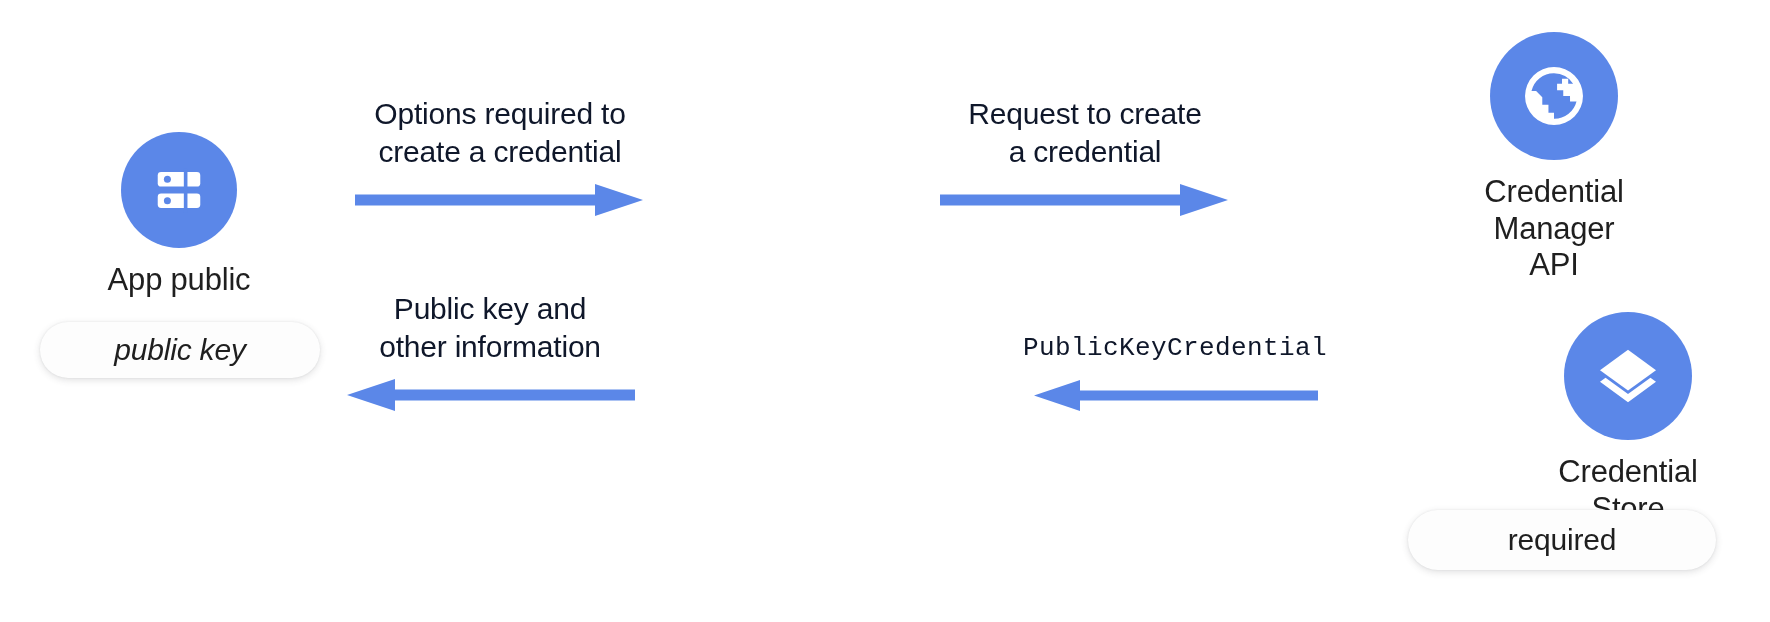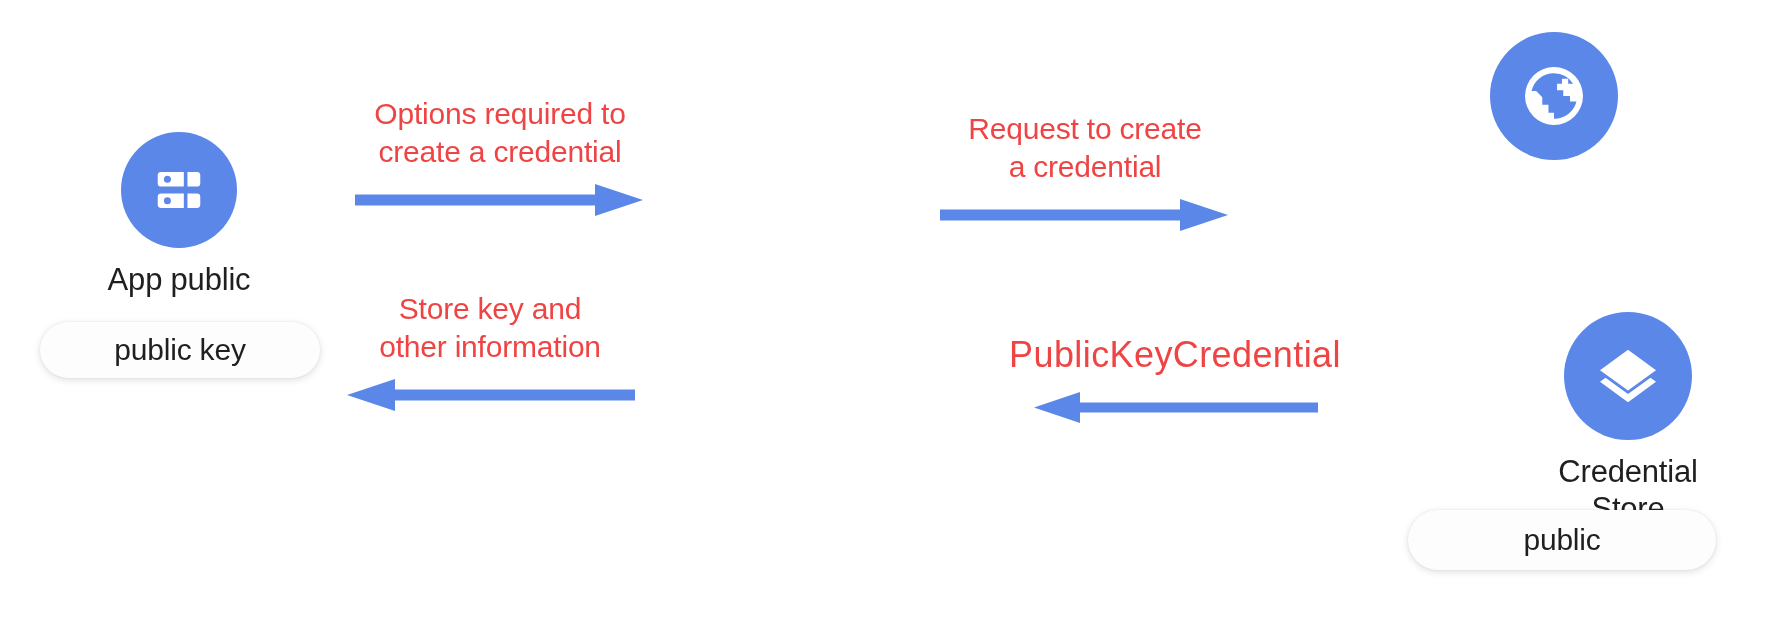--- a/index.html
+++ b/index.html
@@ -63,30 +63,30 @@
 
   
   .arrow-group {
     position: absolute;
     display: flex;
     flex-direction: column;
     align-items: center;
   }
   .arrow-caption {
     text-align: center;
-    color: #ef4444;
+    color: #0f172a;
     font-size: 30px;
     line-height: 1.25;
     letter-spacing: -0.2px;
     white-space: pre-line;
     margin-bottom: 12px;
   }
   .arrow-caption.mono {
-    font-family: Liberation Sans, sans-serif;
-    font-size: 36px;
+    font-family: Liberation Mono, monospace;
+    font-size: 26px;
     letter-spacing: 0.4px;
   }
   .arrow-svg { display: block; }
 </style>
 </head>
 <body>
 
 <div class="canvas">
 
   <div class="node" style="left:104px; top:132px; width:150px;">
@@ -97,44 +97,44 @@
           <circle cx="7.2" cy="7.6" r="1.45" fill="#5B87E8"></circle>
           <rect x="3.2" y="13.4" width="17.6" height="6.0" rx="1.4" fill="#ffffff"></rect>
           <circle cx="7.2" cy="16.4" r="1.45" fill="#5B87E8"></circle>
           <rect x="14.0" y="3.0" width="1.5" height="18.2" fill="#5B87E8"></rect>
         </svg>
       </span>
     </div>
     <div class="node-label">App public</div>
   </div>
 
-  <div class="pill" style="left:40px; top:322px; width:280px; height:56px;">
+  <div class="pill" style="left:40px; top:322px; width:280px; height:56px;font-style:italic;">
     <span>public key</span>
   </div>
 
   <div class="arrow-group" style="left:350px; top:95px; width:300px;">
     <div class="arrow-caption">Options required to
 create a credential</div>
     <svg class="arrow-svg" width="290" height="36" viewBox="0 0 290 36">
       <rect x="0" y="12.5" width="245" height="11" fill="#5B87E8"></rect>
       <path d="M240 2 L288 18 L240 34 Z" fill="#5B87E8"></path>
     </svg>
   </div>
 
   <div class="arrow-group" style="left:340px; top:290px; width:300px;">
-    <div class="arrow-caption">Store key and
+    <div class="arrow-caption">Public key and
 other information</div>
     <svg class="arrow-svg" width="290" height="36" viewBox="0 0 290 36">
       <rect x="45" y="12.5" width="245" height="11" fill="#5B87E8"></rect>
       <path d="M50 2 L2 18 L50 34 Z" fill="#5B87E8"></path>
     </svg>
   </div>
 
 
-  <div class="arrow-group" style="left:935px; top:110px; width:300px;">
+  <div class="arrow-group" style="left:935px; top:95px; width:300px;">
     <div class="arrow-caption">Request to create
 a credential</div>
     <svg class="arrow-svg" width="290" height="36" viewBox="0 0 290 36">
       <rect x="0" y="12.5" width="245" height="11" fill="#5B87E8"></rect>
       <path d="M240 2 L288 18 L240 34 Z" fill="#5B87E8"></path>
     </svg>
   </div>
 
   <div class="arrow-group" style="left:1025px; top:332px; width:300px;">
     <div class="arrow-caption mono">PublicKeyCredential</div>
@@ -150,31 +150,33 @@
         <svg width="74" height="74" viewBox="0 0 24 24" aria-hidden="true">
           <path d="M12 2.6 A9.4 9.4 0 1 0 12 21.4 A9.4 9.4 0 1 0 12 2.6 Z
                    M12 4.6 A7.4 7.4 0 0 1 18.2 8.0
                    L16.6 8.0 L16.6 6.4 L14.6 6.4 L14.6 8.0 L13.0 8.0 L13.0 10.1
                    L15.0 10.1 L15.0 12.0 L17.2 12.0 L17.2 13.8 L19.3 13.8
                    A7.4 7.4 0 0 1 12 19.4 L12 17.4 L10.2 17.4 L10.2 14.8
                    L8.2 14.8 L8.2 12.4 L6.2 10.4 L4.7 10.4 A7.4 7.4 0 0 1 12 4.6 Z" fill="#ffffff"></path>
         </svg>
       </span>
     </div>
+    <div class="node-label">Credential
+Manager API</div>
   </div>
 
   <div class="node" style="left:1564px; top:312px; width:128px;">
     <div class="circle" style="width:128px; height:128px; background:#5B87E8;">
       <span>
         <svg width="70" height="70" viewBox="0 0 24 24" aria-hidden="true">
           <path d="M12 3.0 L21.6 10.0 L12 17.0 L2.4 10.0 Z" fill="#ffffff"></path>
           <path d="M4.3 12.6 L2.4 14.0 L12 21.0 L21.6 14.0 L19.7 12.6 L12 18.2 Z" fill="#ffffff"></path>
         </svg>
       </span>
     </div>
     <div class="node-label">Credential Store</div>
   </div>
 
   <div class="pill" style="left:1408px; top:510px; width:308px; height:60px;">
-    <span>public</span>
+    <span>required</span>
   </div>
 
 </div>
 
 </body></html>

